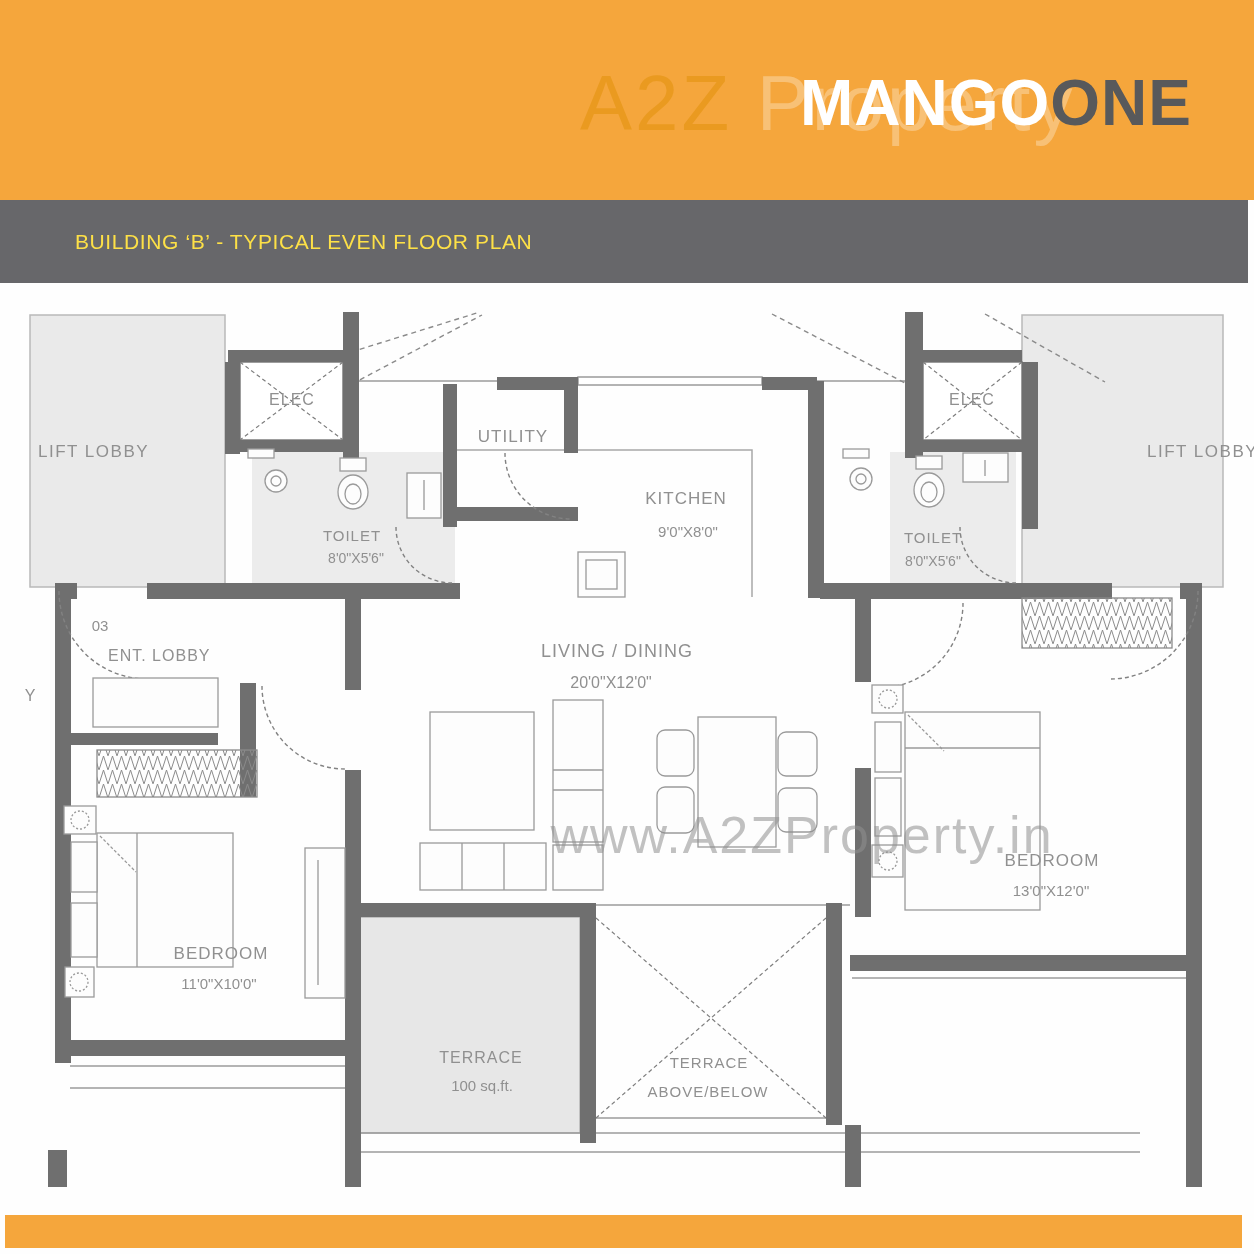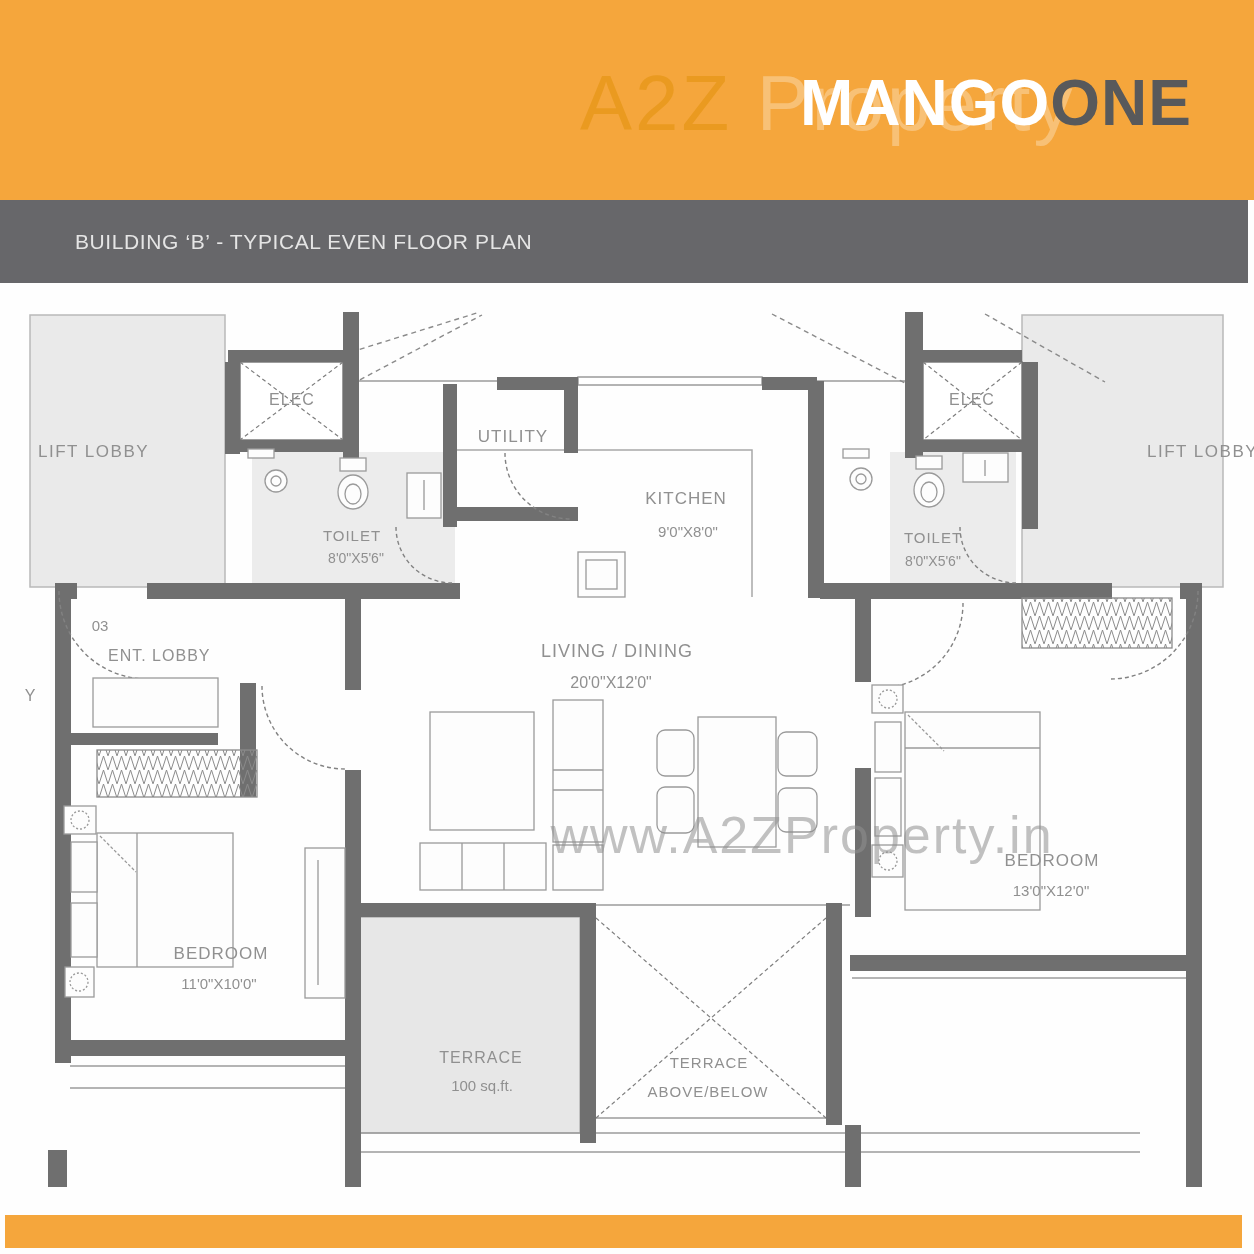--- a/index.html
+++ b/index.html
@@ -8,21 +8,21 @@
   .band-top{position:absolute;left:0;top:0;width:1254px;height:200px;background:#F5A63C;}
   .hdr-wm{position:absolute;left:580px;top:58px;font-size:78px;font-weight:normal;
           letter-spacing:3px;white-space:nowrap;}
   .hdr-wm .wm-a2z{color:rgba(226,146,14,0.60);}
   .hdr-wm .wm-prop{color:rgba(255,255,255,0.30);}
   .logo{position:absolute;right:62px;top:66px;font-size:64px;font-weight:bold;
         letter-spacing:1px;color:#ffffff;white-space:nowrap;}
   .logo .one{color:#58595B;}
   .title-bar{position:absolute;left:0;top:200px;width:1248px;height:83px;background:#67676A;}
   .title-bar span{position:absolute;left:75px;top:0;line-height:83px;font-size:21px;
-        color:#e5e5e5;letter-spacing:0.6px;}
+        color:#fde047;letter-spacing:0.6px;}
   .band-bottom{position:absolute;left:5px;top:1215px;width:1237px;height:33px;background:#F5A63C;}
   svg.plan{position:absolute;left:0;top:0;}
   svg text{font-family:"Liberation Sans",sans-serif;fill:#909090;}
 </style>
 </head>
 <body>
 
 <div class="page">
 
   <div class="band-top">

